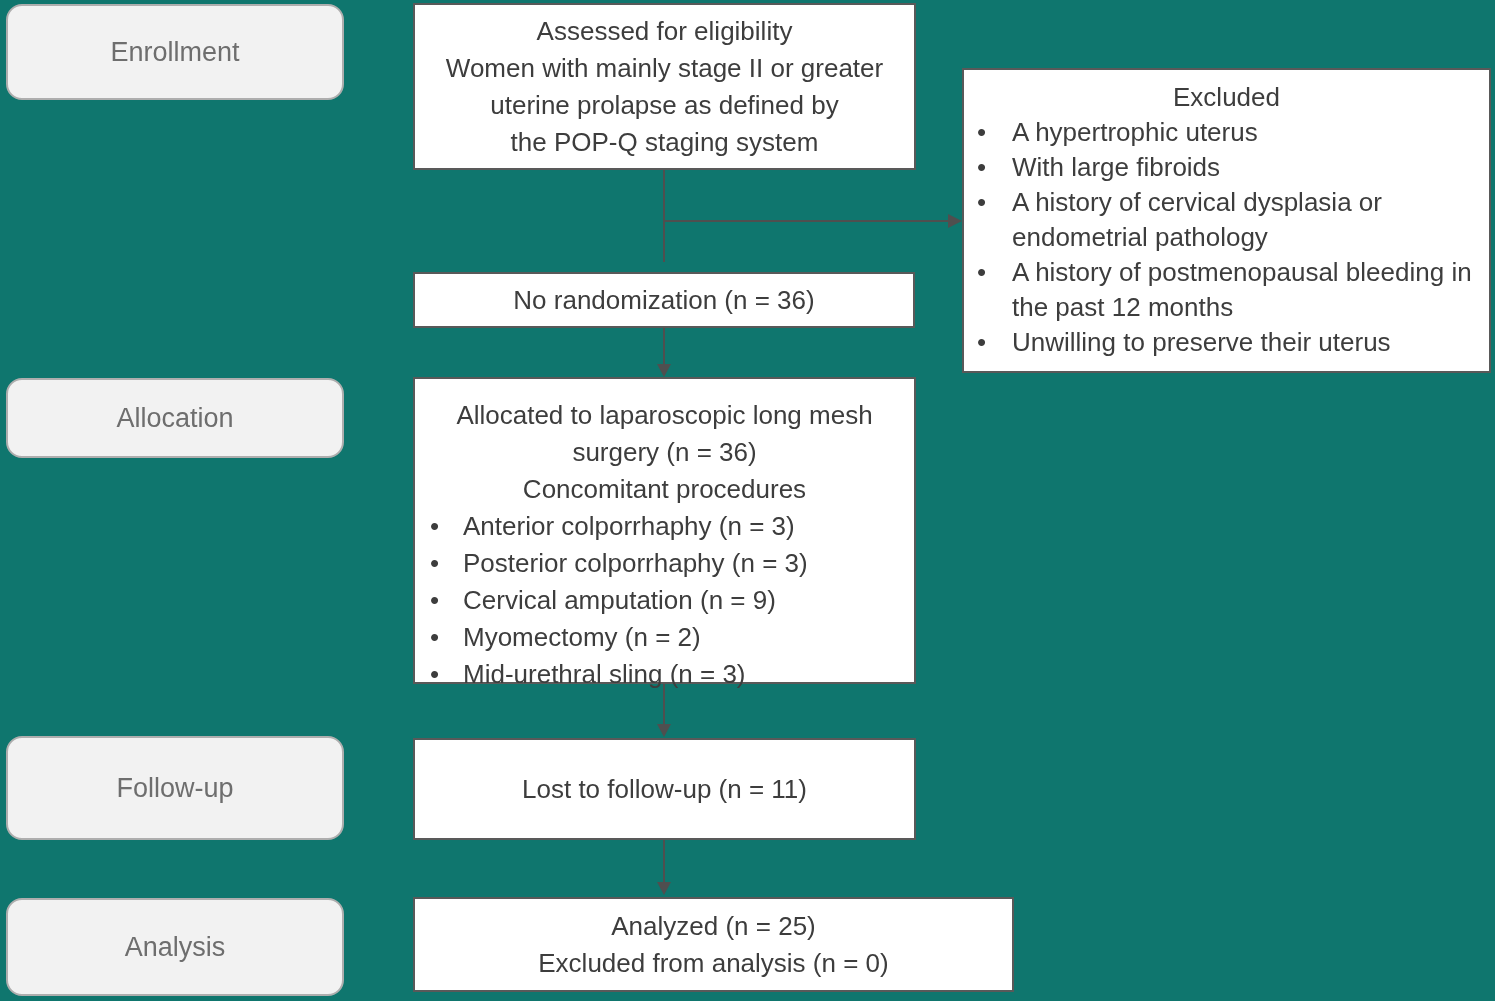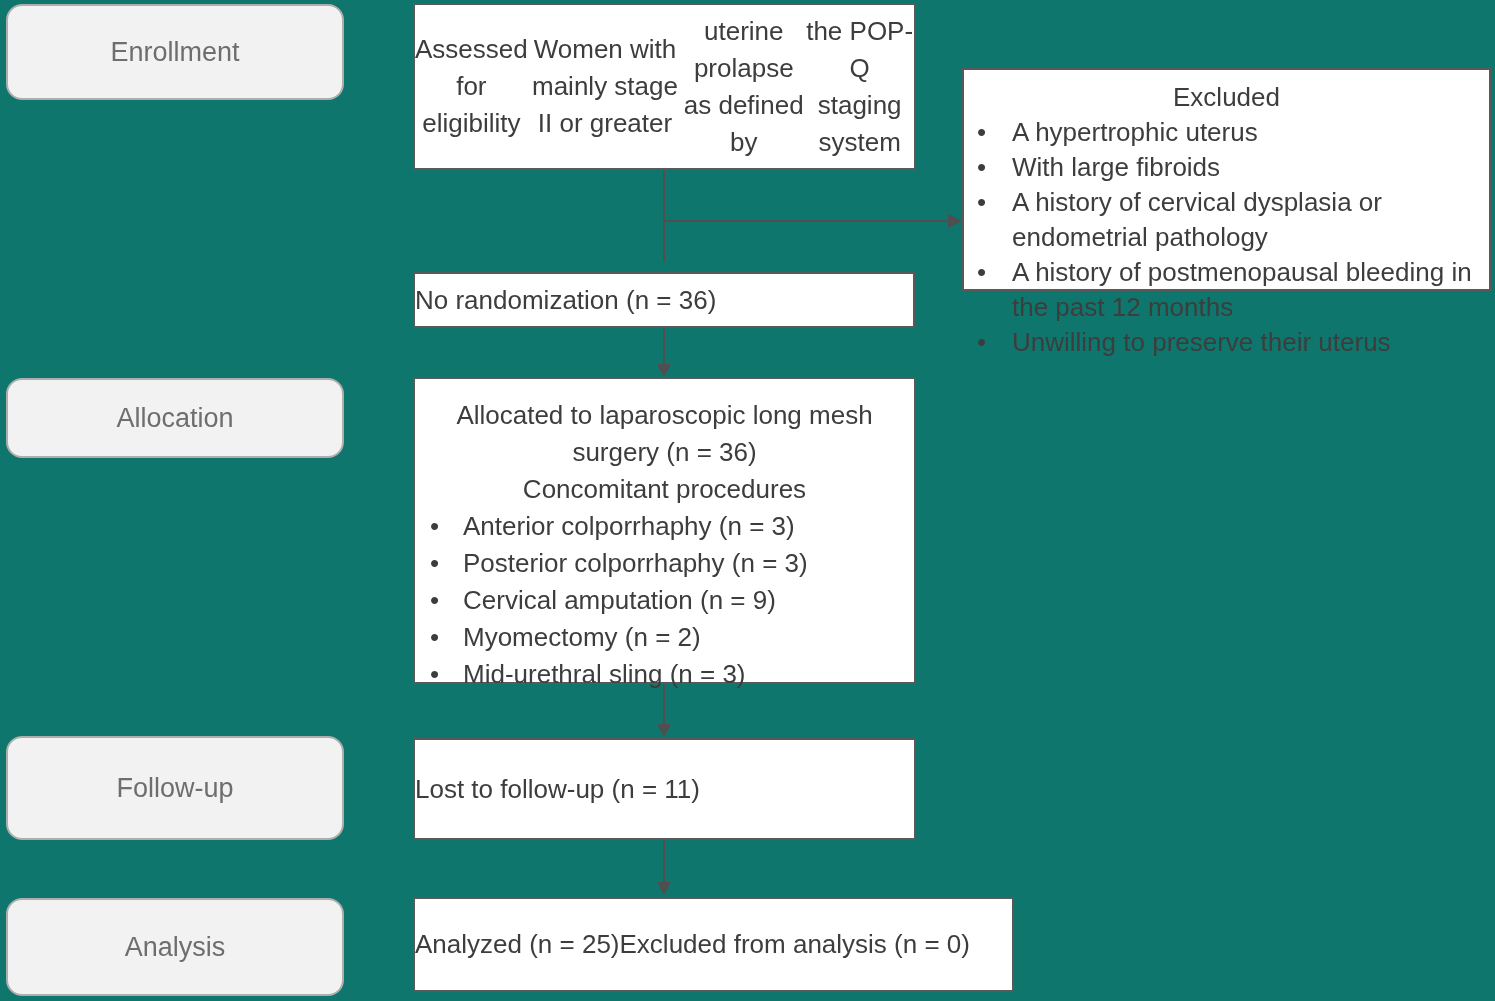--- a/index.html
+++ b/index.html
@@ -37,31 +37,31 @@
     position: absolute;
     background: #ffffff;
     border: 2px solid #595959;
     box-sizing: border-box;
     font-size: 26px;
     line-height: 37px;
     color: #3d3d3d;
   }
   .center-text {
     display: flex;
-    flex-direction: row;
+    flex-direction: column;
     align-items: center;
-    justify-content: flex-start;
+    justify-content: center;
     text-align: center;
   }
   .box-assessed  { left: 413px; top: 3px;   width: 503px; height: 167px; }
   .box-norand    { left: 413px; top: 262px; width: 502px; height: 56px; margin-top: 10px; }
   .box-allocated { left: 413px; top: 377px; width: 503px; height: 307px; padding-top: 18px; }
   .box-lost      { left: 413px; top: 738px; width: 503px; height: 102px; }
   .box-analyzed  { left: 413px; top: 897px; width: 601px; height: 95px; }
-  .box-excluded  { left: 962px; top: 68px;  width: 529px; height: 223px; line-height: 35px; padding-top: 10px; }
+  .box-excluded  { left: 962px; top: 68px;  width: 529px; height: 305px; line-height: 35px; padding-top: 10px; }
 
   .centered-line { text-align: center; }
   .bullet-list { margin: 0; padding: 0; list-style: none; }
   .bullet-item { display: flex; align-items: flex-start; }
   .box-allocated .bullet-item { padding-left: 15px; }
   .box-allocated .bullet-marker { width: 33px; flex-shrink: 0; }
   .box-excluded .bullet-item { padding-left: 13px; padding-right: 14px; }
   .box-excluded .bullet-marker { width: 35px; flex-shrink: 0; }
   .bullet-text { flex: 1; }
   .excluded-title { text-align: center; }

